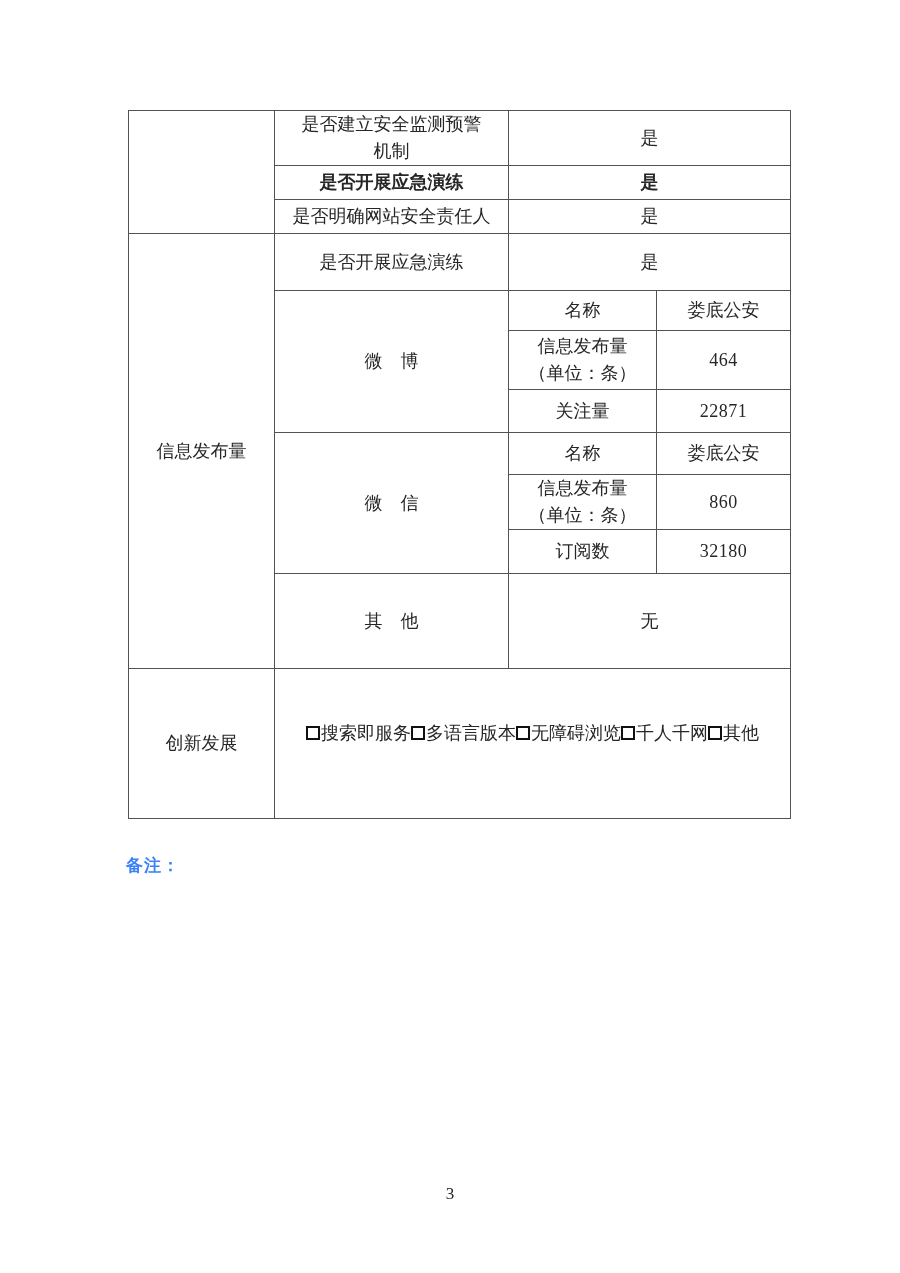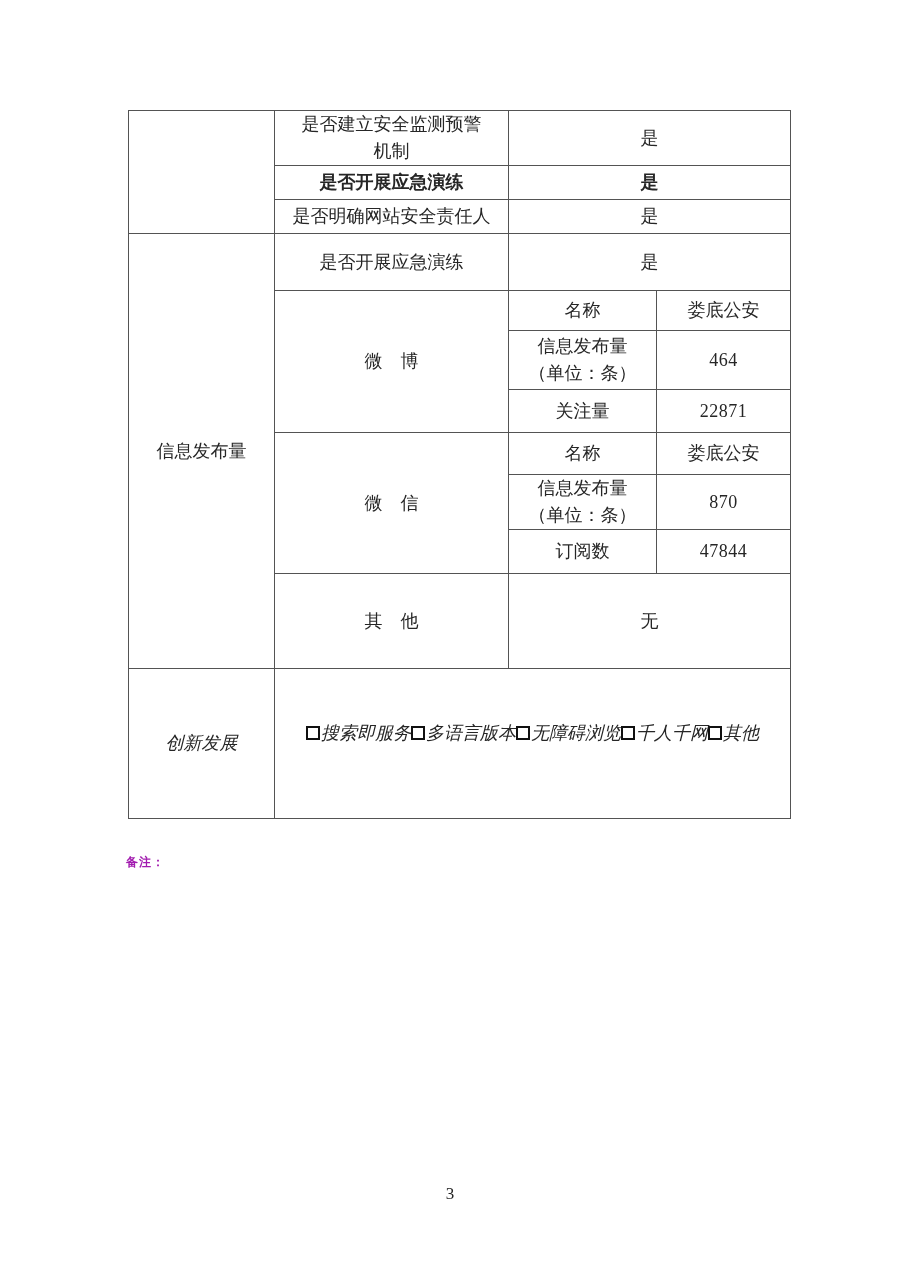--- a/index.html
+++ b/index.html
@@ -41,21 +41,21 @@
   tr.r2  { height: 34px; font-weight: bold; }
   tr.r3  { height: 34px; }
   tr.r4  { height: 57px; }
   tr.r5  { height: 40px; }
   tr.r6  { height: 59px; }
   tr.r7  { height: 43px; }
   tr.r8  { height: 42px; }
   tr.r9  { height: 51px; }
   tr.r10 { height: 44px; }
   tr.r11 { height: 95px; font-family: Liberation Serif, serif; }
-  tr.r12 { height: 150px; font-style: italic; }
+  tr.r12 { height: 150px; }
 
   .cb-line {
     position: relative;
     top: -10px;
     white-space: nowrap;
     font-size: 18px;
   }
   .cb-item { display: inline; }
   .cb-box {
     display: inline-block;
@@ -63,23 +63,23 @@
     height: 14px;
     border: 2px solid #111111;
     vertical-align: -1px;
     margin: 0 1px 0 0;
     background: #ffffff;
   }
   .notes {
     position: absolute;
     left: 126px;
     top: 854px;
-    font-size: 12px;
+    font-size: 17px;
     font-weight: bold;
-    color: #a21caf;
+    color: #3b82f6;
     letter-spacing: 1px;
   }
   .page-number {
     position: absolute;
     left: 0;
     top: 1184px;
     width: 100%;
     text-align: center;
     font-size: 17px;
     color: #262626;
@@ -132,25 +132,25 @@
         <td class="num">22871</td>
       </tr>
       <tr class="r8">
         <td rowspan="3">微　信</td>
         <td>名称</td>
         <td>娄底公安</td>
       </tr>
       <tr class="r9">
         <td class="wrap2">信息发布量
 （单位：条）</td>
-        <td class="num">870</td>
+        <td class="num">860</td>
       </tr>
       <tr class="r10">
         <td>订阅数</td>
-        <td class="num">47844</td>
+        <td class="num">32180</td>
       </tr>
       <tr class="r11">
         <td>其　他</td>
         <td colspan="2">无</td>
       </tr>
       <tr class="r12">
         <td>创新发展</td>
         <td colspan="3">
           <div class="cb-line">
             <span class="cb-item"><span class="cb-box"></span><span>搜索即服务</span></span><span class="cb-item"><span class="cb-box"></span><span>多语言版本</span></span><span class="cb-item"><span class="cb-box"></span><span>无障碍浏览</span></span><span class="cb-item"><span class="cb-box"></span><span>千人千网</span></span><span class="cb-item"><span class="cb-box"></span><span>其他</span></span>

